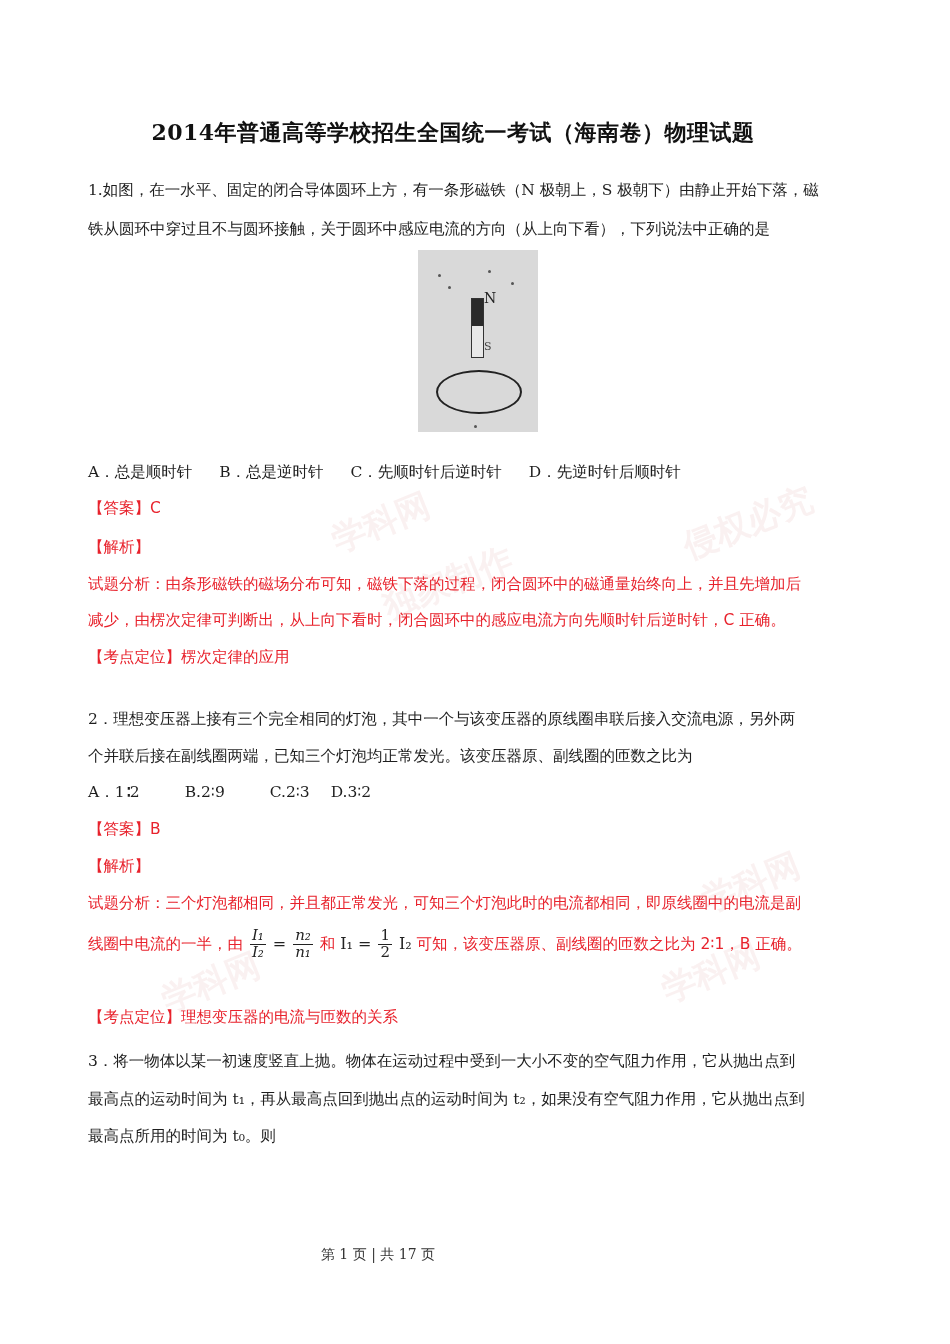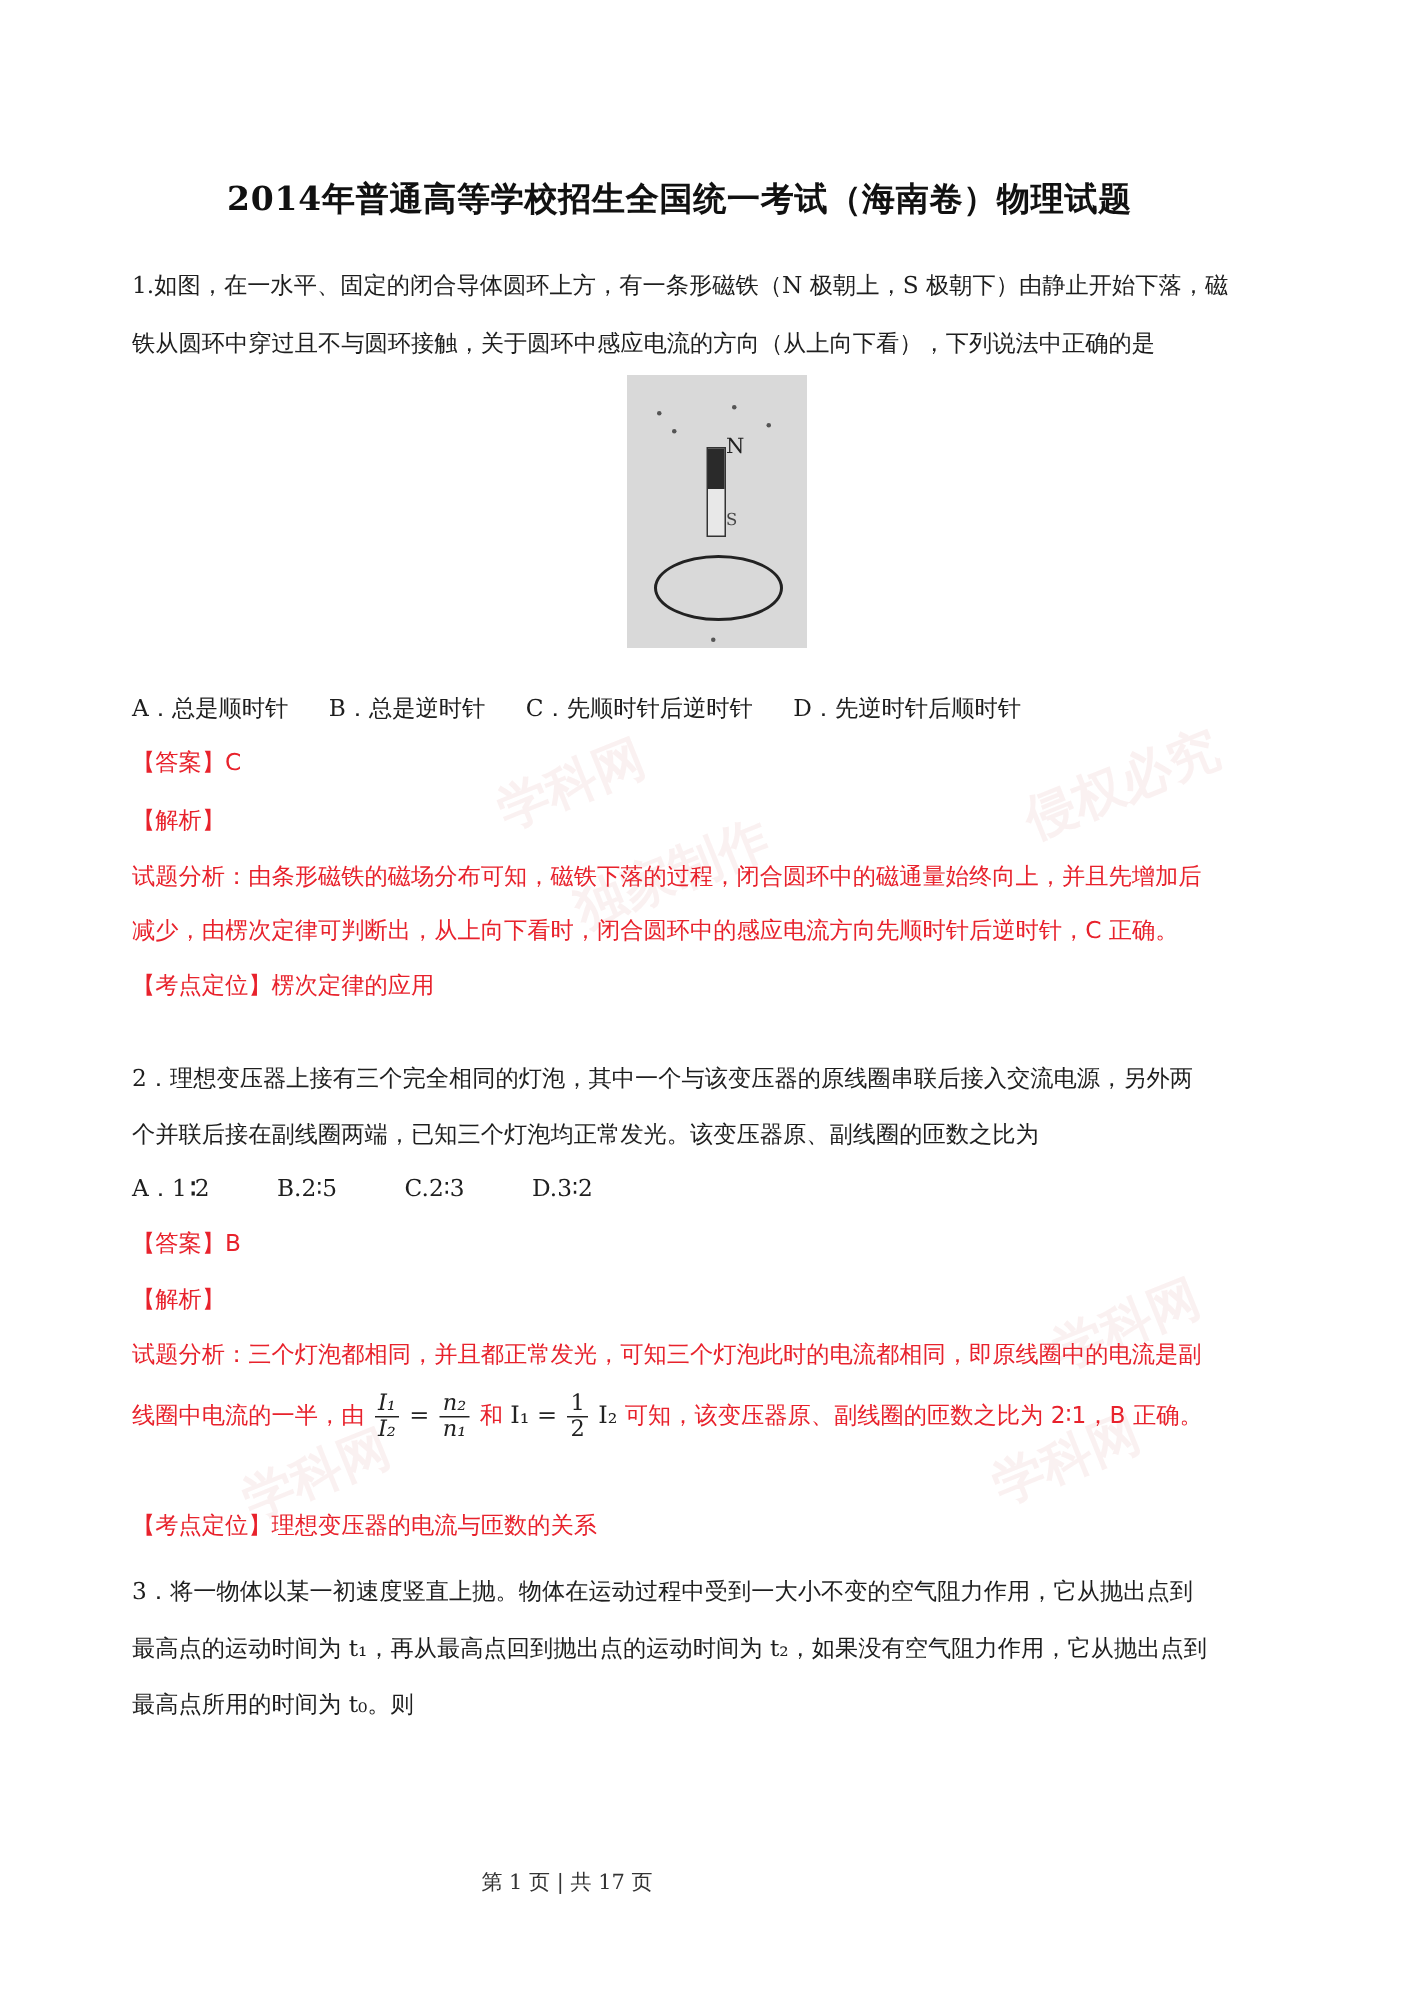--- a/index.html
+++ b/index.html
@@ -71,22 +71,22 @@
   <div class="line red" style="top:574px;">试题分析：由条形磁铁的磁场分布可知，磁铁下落的过程，闭合圆环中的磁通量始终向上，并且先增加后</div>
   <div class="line red" style="top:610px;">减少，由楞次定律可判断出，从上向下看时，闭合圆环中的感应电流方向先顺时针后逆时针，C 正确。</div>
   <div class="line red" style="top:647px;">
     <span>【考点定位】</span><span>楞次定律的应用</span>
   </div>
 
   <div class="line" style="top:709px;">2．理想变压器上接有三个完全相同的灯泡，其中一个与该变压器的原线圈串联后接入交流电源，另外两</div>
   <div class="line" style="top:746px;">个并联后接在副线圈两端，已知三个灯泡均正常发光。该变压器原、副线圈的匝数之比为</div>
   <div class="line" style="top:782px;">
     <span class="opt" style="margin-right:40px;">A．1∶2</span>
-    <span class="opt" style="margin-right:40px;">B.2∶5</span>
-    <span class="opt" style="margin-right:40px;">C.2∶3</span>
+    <span class="opt" style="margin-right:40px;">B.2∶9</span>
+    <span class="opt" style="margin-right:16px;">C.2∶3</span>
     <span class="opt">D.3∶2</span>
   </div>
 
   <div class="line red" style="top:819px;">
     <span>【答案】</span><span>B</span>
   </div>
   <div class="line red" style="top:856px;">【解析】</div>
   <div class="line red" style="top:893px;">试题分析：三个灯泡都相同，并且都正常发光，可知三个灯泡此时的电流都相同，即原线圈中的电流是副</div>
   <div class="line red" style="top:928px;">
     <span>线圈中电流的一半，由</span>

